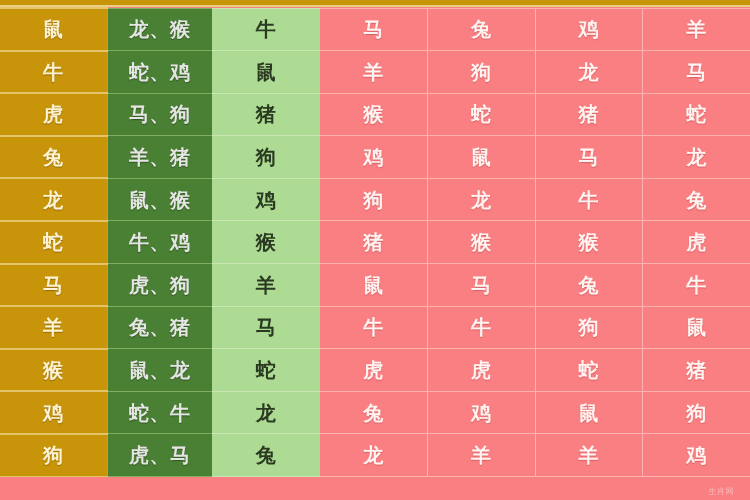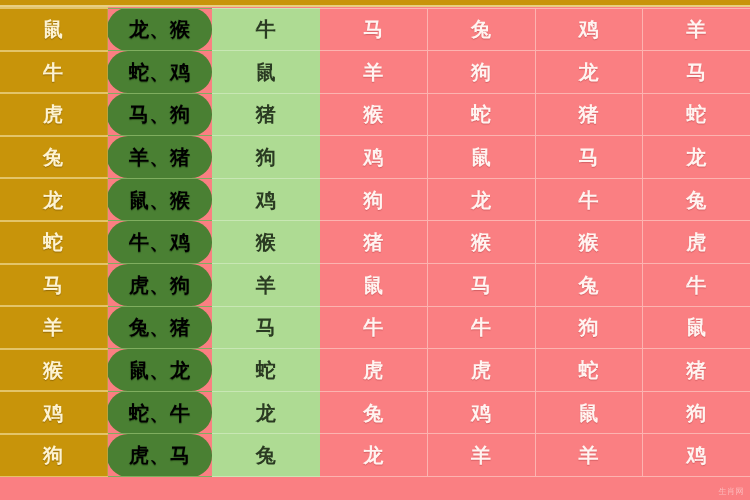--- a/index.html
+++ b/index.html
@@ -49,25 +49,24 @@
     background: #c8940a;
     color: #fdf3d2;
     text-shadow: 0 1px 1px rgba(90,60,0,0.45);
     border-top: 2px solid #e3c46a;
     border-bottom: 1px solid #e3c46a;
     border-right: 1px solid #b5byf0;
     border-right: 1px solid #bda23a;
   }
   .cell-best {
     background: #4a8033;
-    color: #000000;
+    color: #e5e5e5;
     text-shadow: 0 1px 1px rgba(20,45,10,0.5);
     border-top: 1px solid #7fae5f;
     border-bottom: 1px solid #7fae5f;
-    border-radius: 21px;
   }
   .cell-good {
     background: #aedb93;
     color: #2a3a22;
     border-top: 1px solid #c8e7b4;
     border-bottom: 1px solid #c8e7b4;
   }
   .cell-bad {
     background: #fa7f82;
     color: #fff4f1;
@@ -96,21 +95,21 @@
 
   .table-wrap {
     position: absolute;
     top: 7px;
     left: 0;
     width: 750px;
   }
 
   #watermark {
     position: absolute;
-    right: 6px;
+    right: 16px;
     bottom: 3px;
     font-size: 8px;
     font-family: Liberation Mono, monospace;
     color: rgba(255,255,255,0.45);
     letter-spacing: 0.5px;
     z-index: 10;
     user-select: none;
   }
 </style>
 </head>

